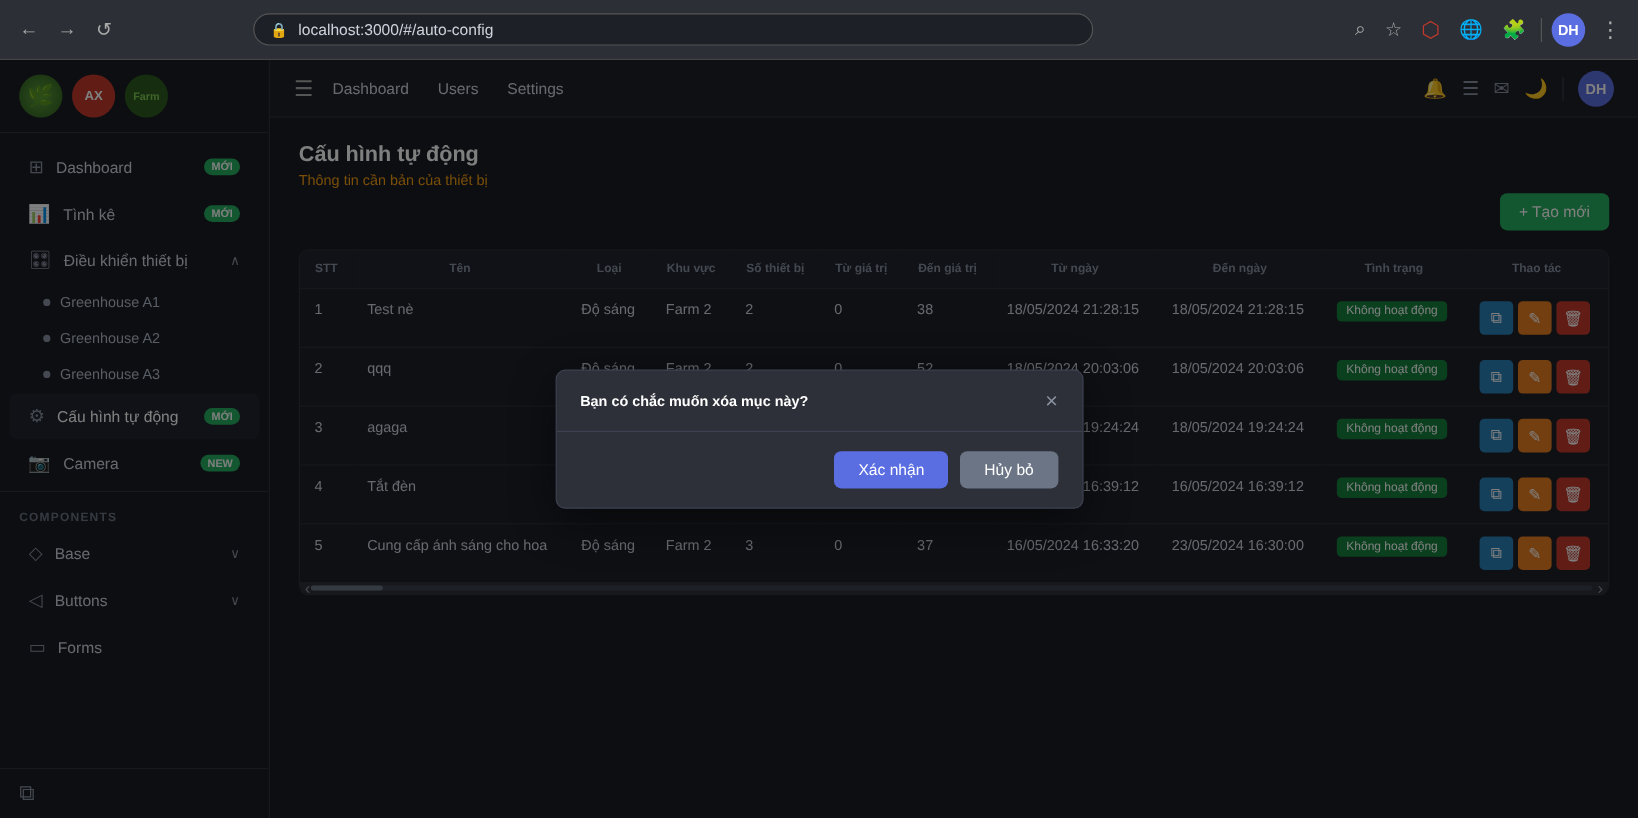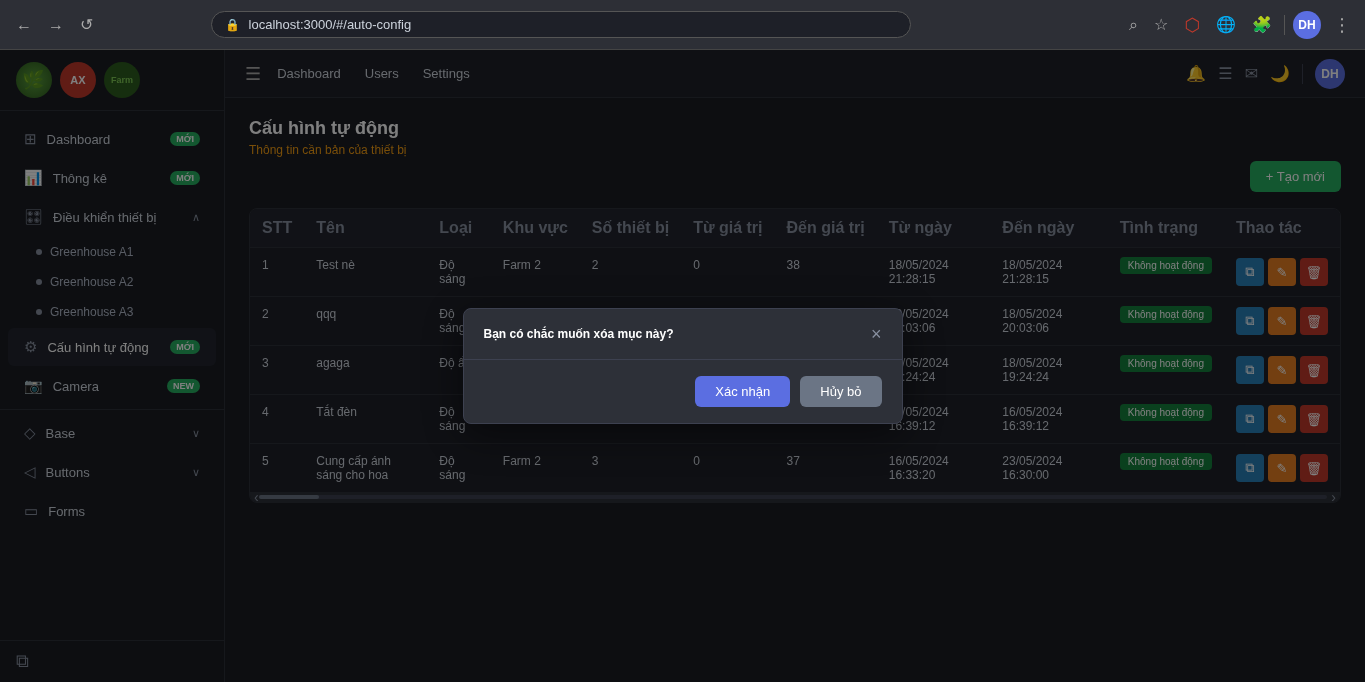--- a/index.html
+++ b/index.html
@@ -67,21 +67,21 @@
     .page-subtitle { font-size: 12px; color: #8890a0; margin-bottom: 4px; }
     .page-subtitle span { color: #f39c12; }
 
     .content-header { display: flex; align-items: center; justify-content: flex-end; margin-bottom: 16px; }
     .btn-create { background: #27ae60; color: white; border: none; border-radius: 6px; padding: 8px 16px; font-size: 13px; cursor: pointer; display: flex; align-items: center; gap: 6px; }
 
     
     .table-wrapper { background: #1e2028; border-radius: 8px; overflow: hidden; border: 1px solid #2d3038; }
     table { width: 100%; border-collapse: collapse; }
     thead tr { background: #22252e; }
-    th { padding: 10px 12px; text-align: left; font-size: 16px; font-weight: 600; color: #8890a0; white-space: nowrap; }
+    th { padding: 10px 12px; text-align: center; font-size: 10px; font-weight: 600; color: #8890a0; white-space: nowrap; }
     tbody tr { border-top: 1px solid #2d3038; }
     td { padding: 10px 12px; font-size: 12px; color: #cdd3dc; vertical-align: top; }
     .badge-inactive { background: #15803d; color: white; font-size: 10px; padding: 3px 8px; border-radius: 4px; white-space: nowrap; }
     .action-btn { border: none; border-radius: 4px; width: 28px; height: 28px; cursor: pointer; display: inline-flex; align-items: center; justify-content: center; font-size: 13px; }
     .action-btn-blue { background: #2980b9; color: white; }
     .action-btn-yellow { background: #e67e22; color: white; }
     .action-btn-red { background: #c0392b; color: white; }
     .action-btns { display: flex; gap: 4px; }
 
     
@@ -140,21 +140,21 @@
         <div class="sidebar-item-left">
           <span class="sidebar-item-icon">⊞</span>
           <span class="sidebar-item-label">Dashboard</span>
         </div>
         <span class="badge badge-moi badge-right">MỚI</span>
       </div>
 
       <div class="sidebar-item">
         <div class="sidebar-item-left">
           <span class="sidebar-item-icon">📊</span>
-          <span class="sidebar-item-label">Thông kê</span>
+          <span class="sidebar-item-label">Tình kê</span>
         </div>
         <span class="badge badge-moi badge-right">MỚI</span>
       </div>
 
       <div class="sidebar-item">
         <div class="sidebar-item-left">
           <span class="sidebar-item-icon">🎛</span>
           <span class="sidebar-item-label">Điều khiển thiết bị</span>
         </div>
         <span class="sidebar-chevron">∧</span>
@@ -184,20 +184,21 @@
       <div class="sidebar-item">
         <div class="sidebar-item-left">
           <span class="sidebar-item-icon">📷</span>
           <span class="sidebar-item-label">Camera</span>
         </div>
         <span class="badge badge-new badge-right">NEW</span>
       </div>
 
       <hr class="sidebar-divider">
 
+      <div class="sidebar-section-label">COMPONENTS</div>
 
       <div class="sidebar-item">
         <div class="sidebar-item-left">
           <span class="sidebar-item-icon">◇</span>
           <span class="sidebar-item-label">Base</span>
         </div>
         <span class="sidebar-chevron">∨</span>
       </div>
 
       <div class="sidebar-item">

